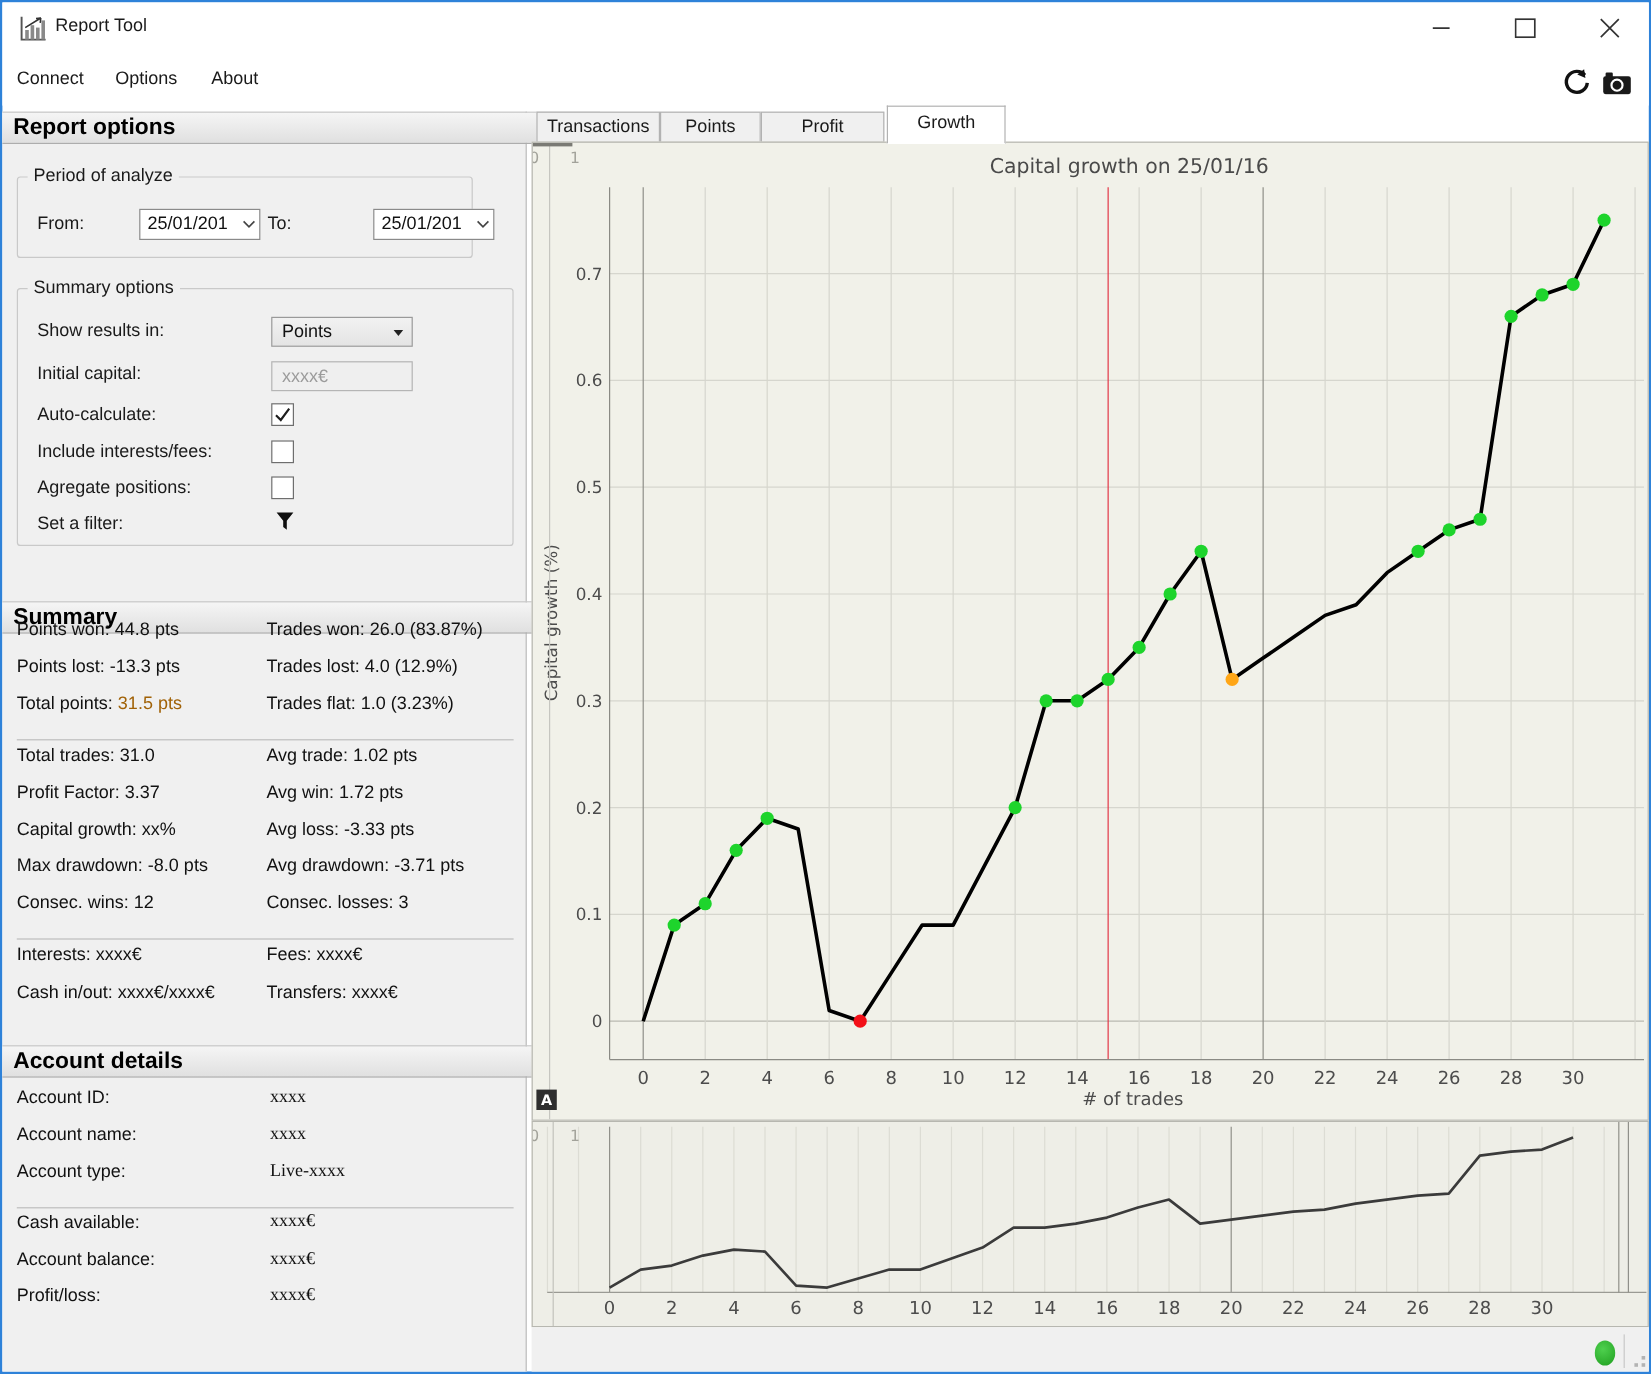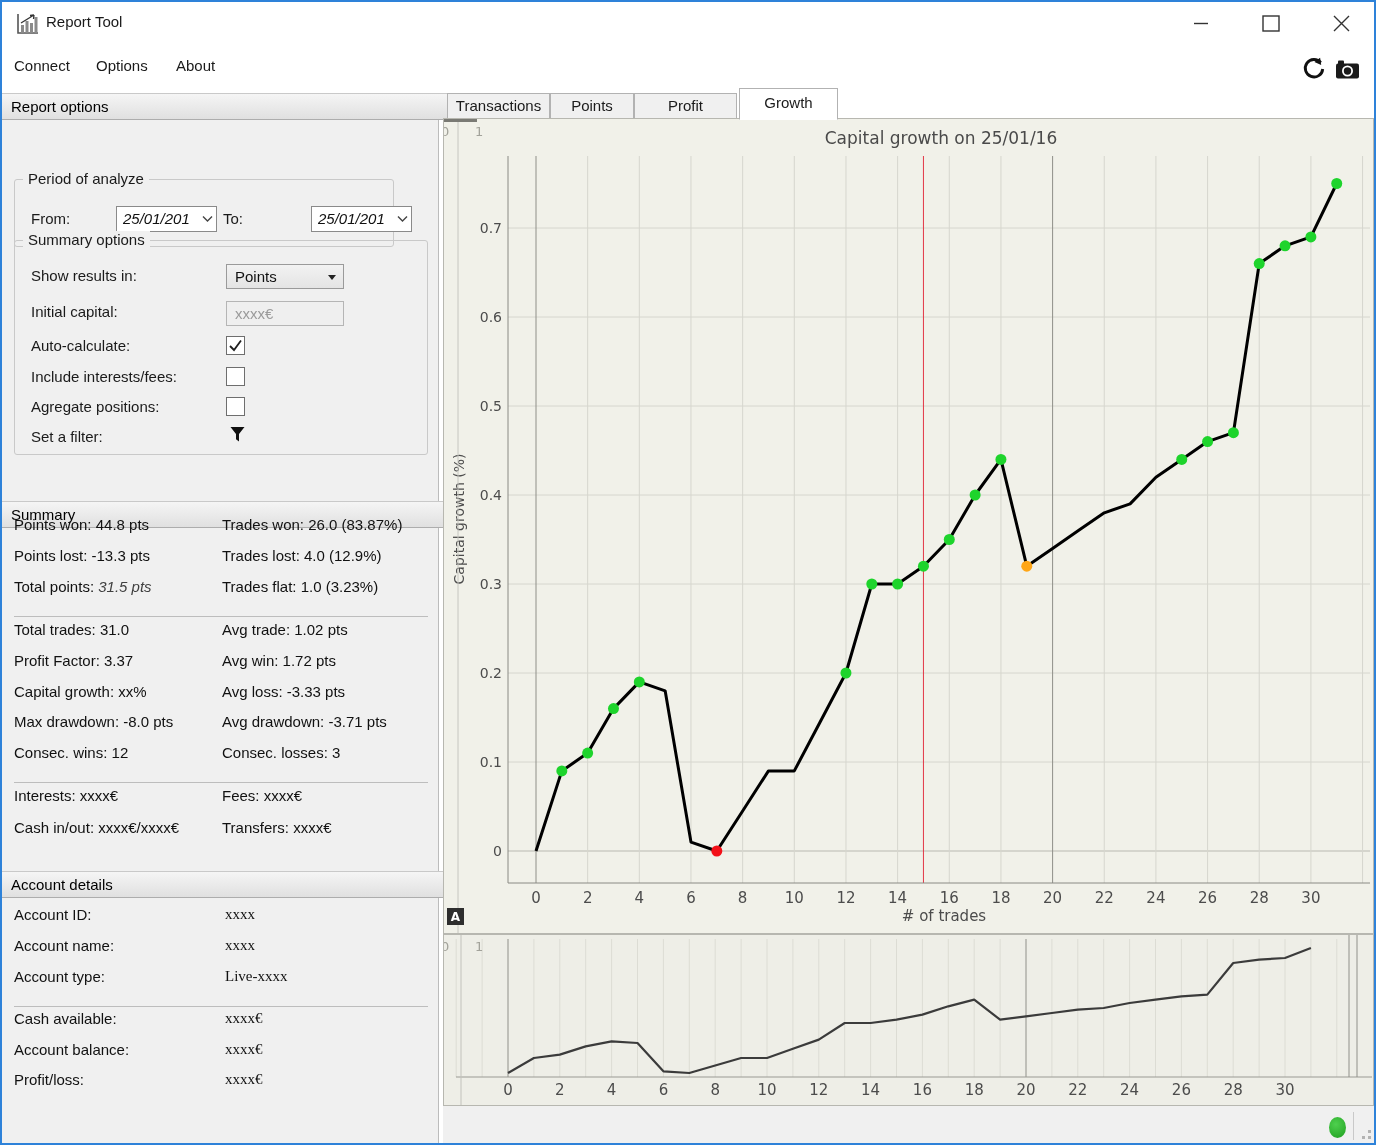--- a/index.html
+++ b/index.html
@@ -19,28 +19,28 @@
   .menubar{left:2px;top:45px;width:1372px;height:43px;background:#fff;}
   .menu-item{position:absolute;top:10px;font-size:15px;color:#1a1a1a;padding:2px 4px;}
   .tool-ico{position:absolute;top:12px;}
 
   
   .leftcol{left:2px;top:93px;width:437px;height:1050px;background:#f0f0f0;
            border-right:1px solid #bcbcbc;}
   .phead{position:absolute;left:0;width:498px;height:27px;
          background:linear-gradient(#f5f5f5,#e0e0e0);
          border-top:1px solid #c9c9c9;border-bottom:1px solid #adadad;
-         font-size:15px;line-height:25px;padding-left:9px;color:#000;}
+         font-size:19px;line-height:25px;padding-left:9px;color:#000;font-weight:bold;}
   .float-ico{position:absolute;right:8px;top:7px;width:12px;height:12px;}
   .groupbox{position:absolute;border:1px solid #c9c9c9;border-radius:3px;}
   .gb-title{position:absolute;top:-10px;left:8px;background:#f0f0f0;padding:0 5px;
             font-size:15px;color:#1a1a1a;white-space:nowrap;}
   .lbl{position:absolute;font-size:15px;color:#1a1a1a;white-space:nowrap;}
   .combo-date{position:absolute;width:101px;height:26px;background:#fff;border:1px solid #8a8a8a;
-              font-size:15px;line-height:24px;padding-left:6px;overflow:hidden;white-space:nowrap;font-style:italic;}
+              font-size:15px;line-height:24px;padding-left:6px;overflow:hidden;white-space:nowrap;}
   .combo-date svg{position:absolute;right:3px;top:8px;}
   .combo-btn{position:absolute;width:118px;height:25px;background:linear-gradient(#f2f2f2,#e4e4e4);
              border:1px solid #9a9a9a;font-size:15px;line-height:23px;padding-left:8px;}
   .combo-btn .arrow{position:absolute;right:7px;top:10px;width:0;height:0;
              border-left:4px solid transparent;border-right:4px solid transparent;border-top:5px solid #222;}
   .input-dis{position:absolute;width:118px;height:25px;background:#efefef;border:1px solid #b5b5b5;
              font-size:15px;line-height:23px;padding-left:8px;color:#9b9b9b;}
   .cb{position:absolute;width:19px;height:19px;background:#fff;border:1px solid #6e6e6e;}
   .srow{position:absolute;left:0;width:414px;height:24px;font-size:15px;color:#111;white-space:nowrap;}
   .srow .cl{position:absolute;left:0;}
@@ -128,21 +128,21 @@
     <div class="phead" style="top:0;">
       <span>Report options</span>
       <span class="float-ico">
         <svg width="12" height="12" viewBox="0 0 12 12">
             <rect x="3.5" y="0.5" width="8" height="7" fill="none" stroke="#666" stroke-width="1"></rect>
             <rect x="0.5" y="4.5" width="8" height="7" fill="#e8e8e8" stroke="#666" stroke-width="1"></rect>
           </svg>
       </span>
     </div>
 
-    <div class="groupbox" style="left:12px;top:54px;width:380px;height:68px;margin-top:32px;">
+    <div class="groupbox" style="left:12px;top:54px;width:380px;height:68px;">
       <span class="gb-title">Period of analyze</span>
       <span class="lbl" style="left:16px;top:30px;">From:</span>
       <div class="combo-date" style="left:101px;top:26px;">
         <span>25/01/201</span>
         <svg width="11" height="8" viewBox="0 0 11 8">
             <path d="M1 1.5 L5.5 6 L10 1.5" stroke="#444" stroke-width="1.4" fill="none"></path>
           </svg>
       </div>
       <span class="lbl" style="left:208px;top:30px;">To:</span>
       <div class="combo-date" style="left:296px;top:26px;">
@@ -200,21 +200,21 @@
     <div class="abs" id="summary-rows" style="left:12px;top:423px;width:414px;height:350px;">
         <div class="srow" style="top: 0px;">
           <span class="cl">Points won: 44.8 pts</span>
           <span class="cr">Trades won: 26.0 (83.87%)</span>
         </div>
         <div class="srow" style="top: 31px;">
           <span class="cl">Points lost: -13.3 pts</span>
           <span class="cr">Trades lost: 4.0 (12.9%)</span>
         </div>
         <div class="srow" style="top: 62px;">
-          <span class="cl"><span>Total points: </span><span style="color: #404040; font-style: italic;">31.5 pts</span></span>
+          <span class="cl"><span>Total points: </span><span style="color: #a16207;">31.5 pts</span></span>
           <span class="cr">Trades flat: 1.0 (3.23%)</span>
         </div>
         <div class="srow" style="top: 105px;">
           <span class="cl">Total trades: 31.0</span>
           <span class="cr">Avg trade: 1.02 pts</span>
         </div>
         <div class="srow" style="top: 136px;">
           <span class="cl">Profit Factor: 3.37</span>
           <span class="cr">Avg win: 1.72 pts</span>
         </div>

